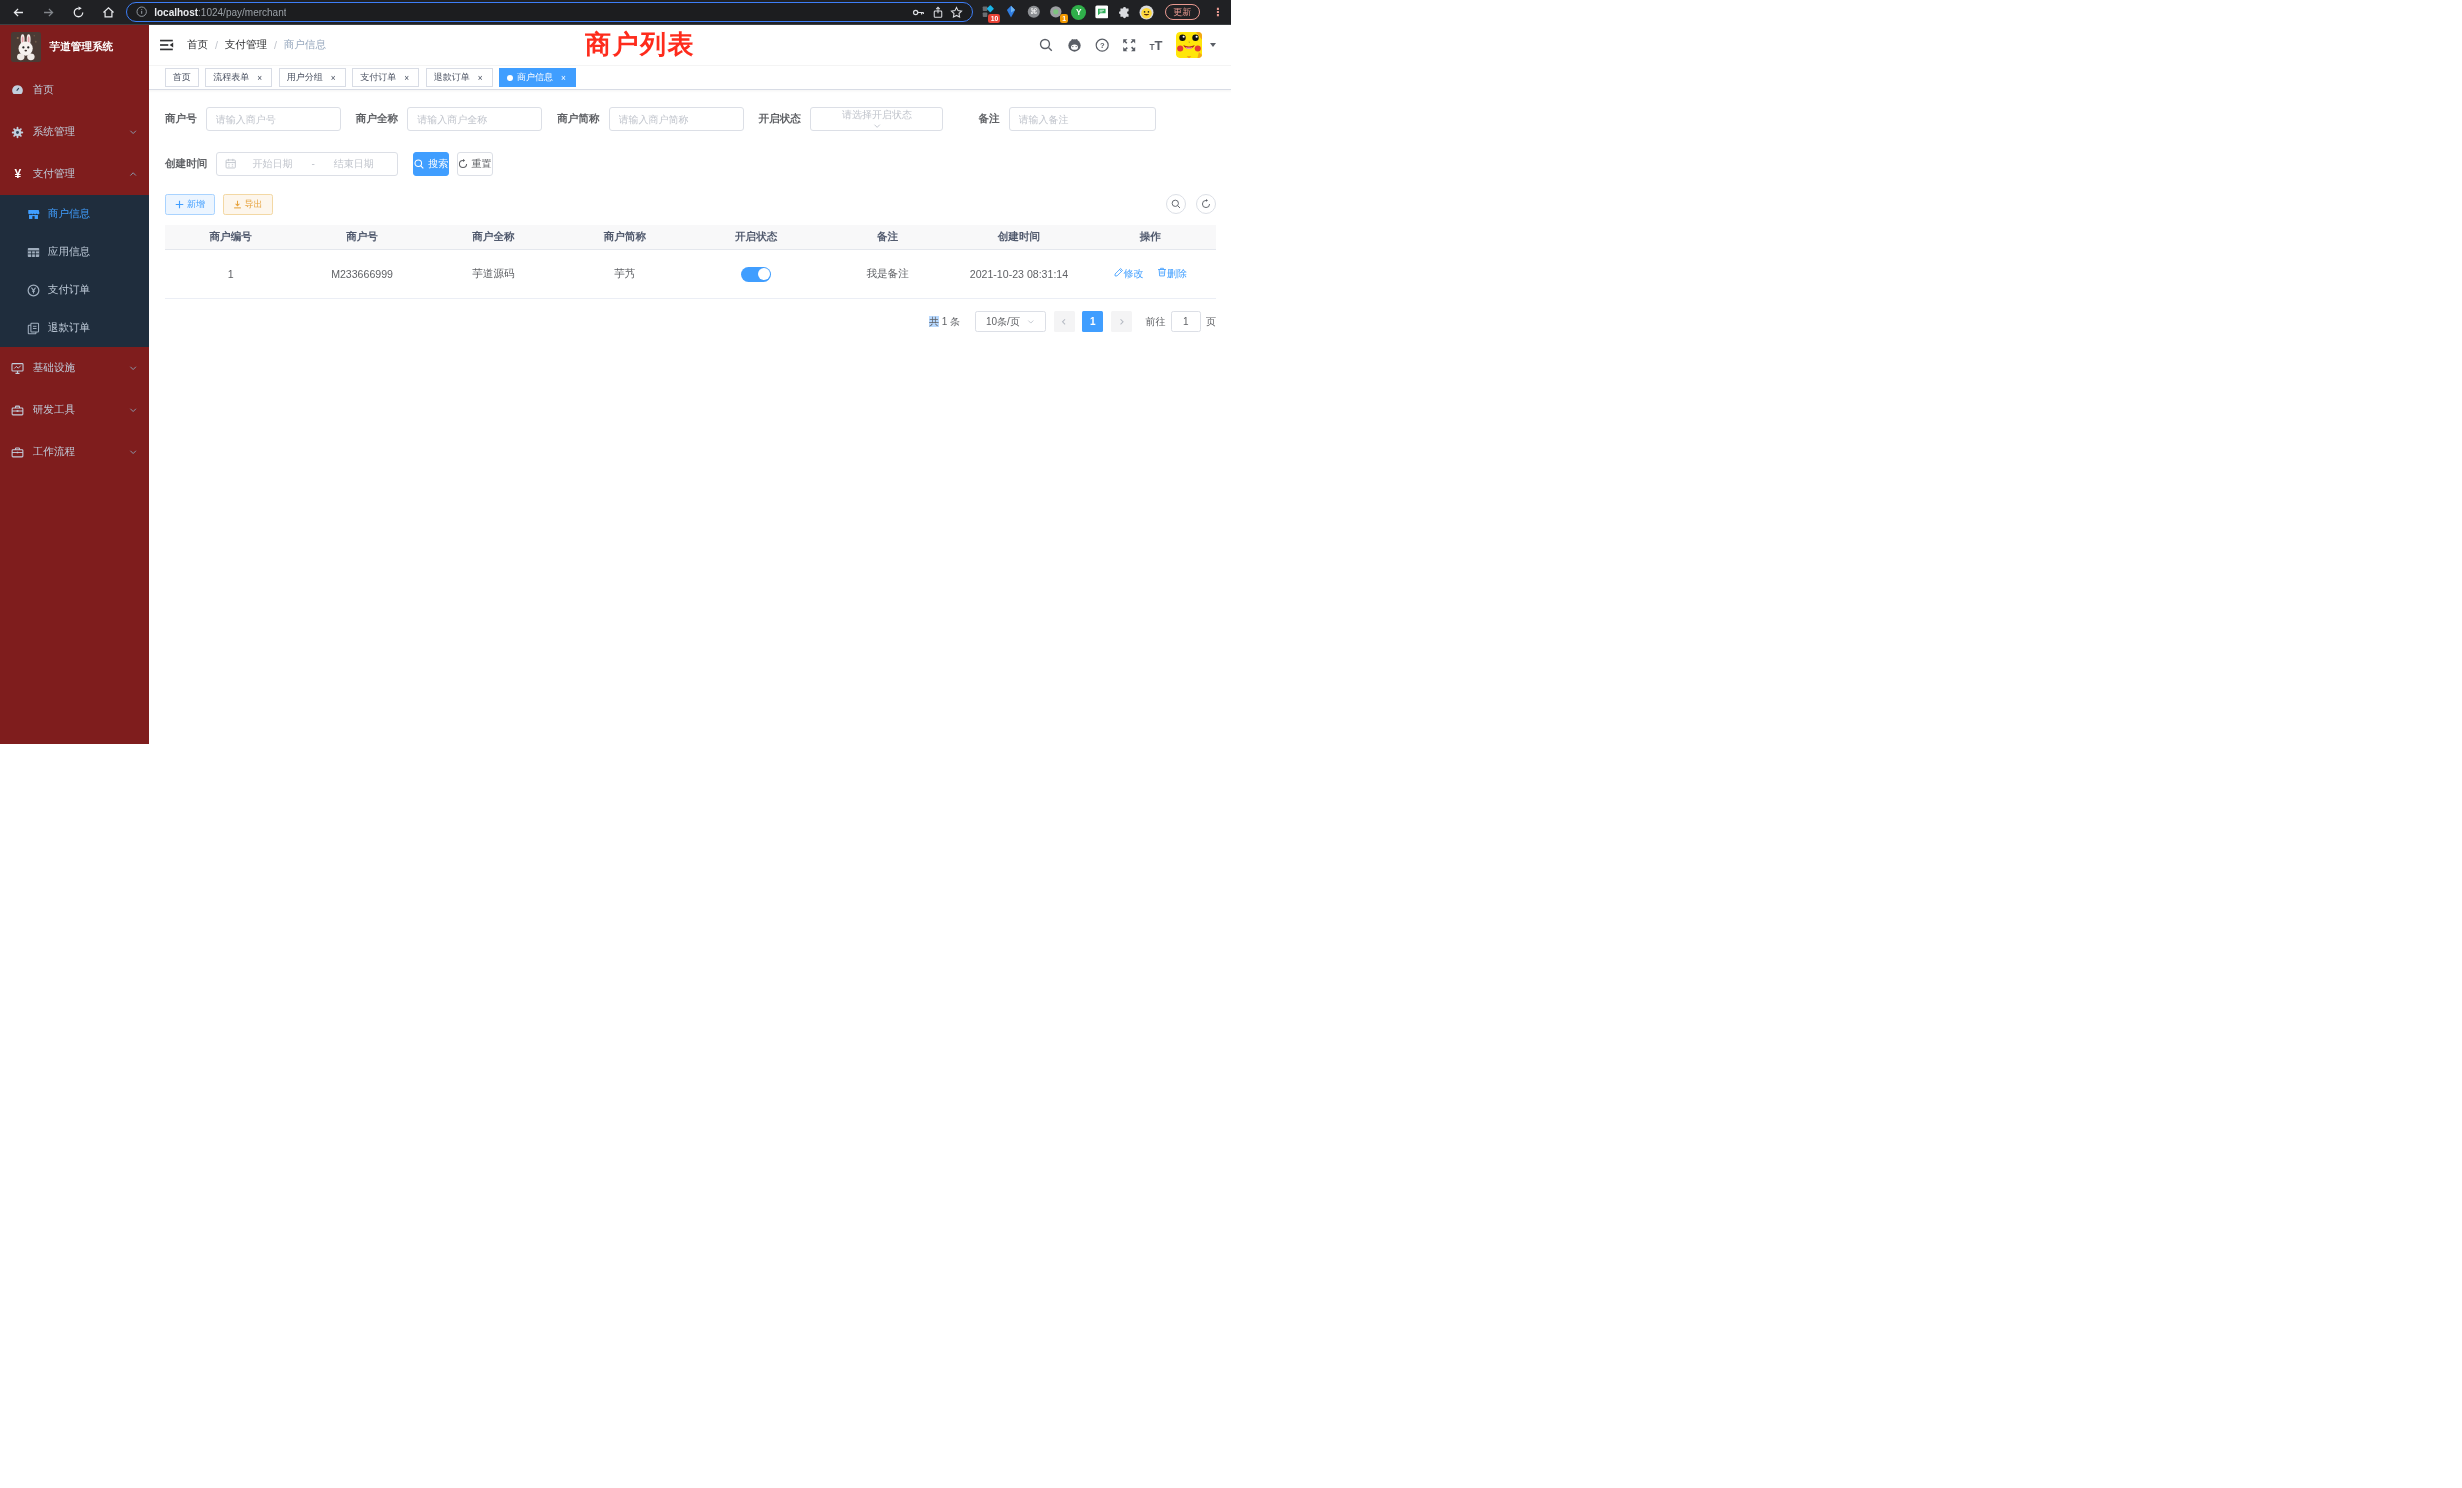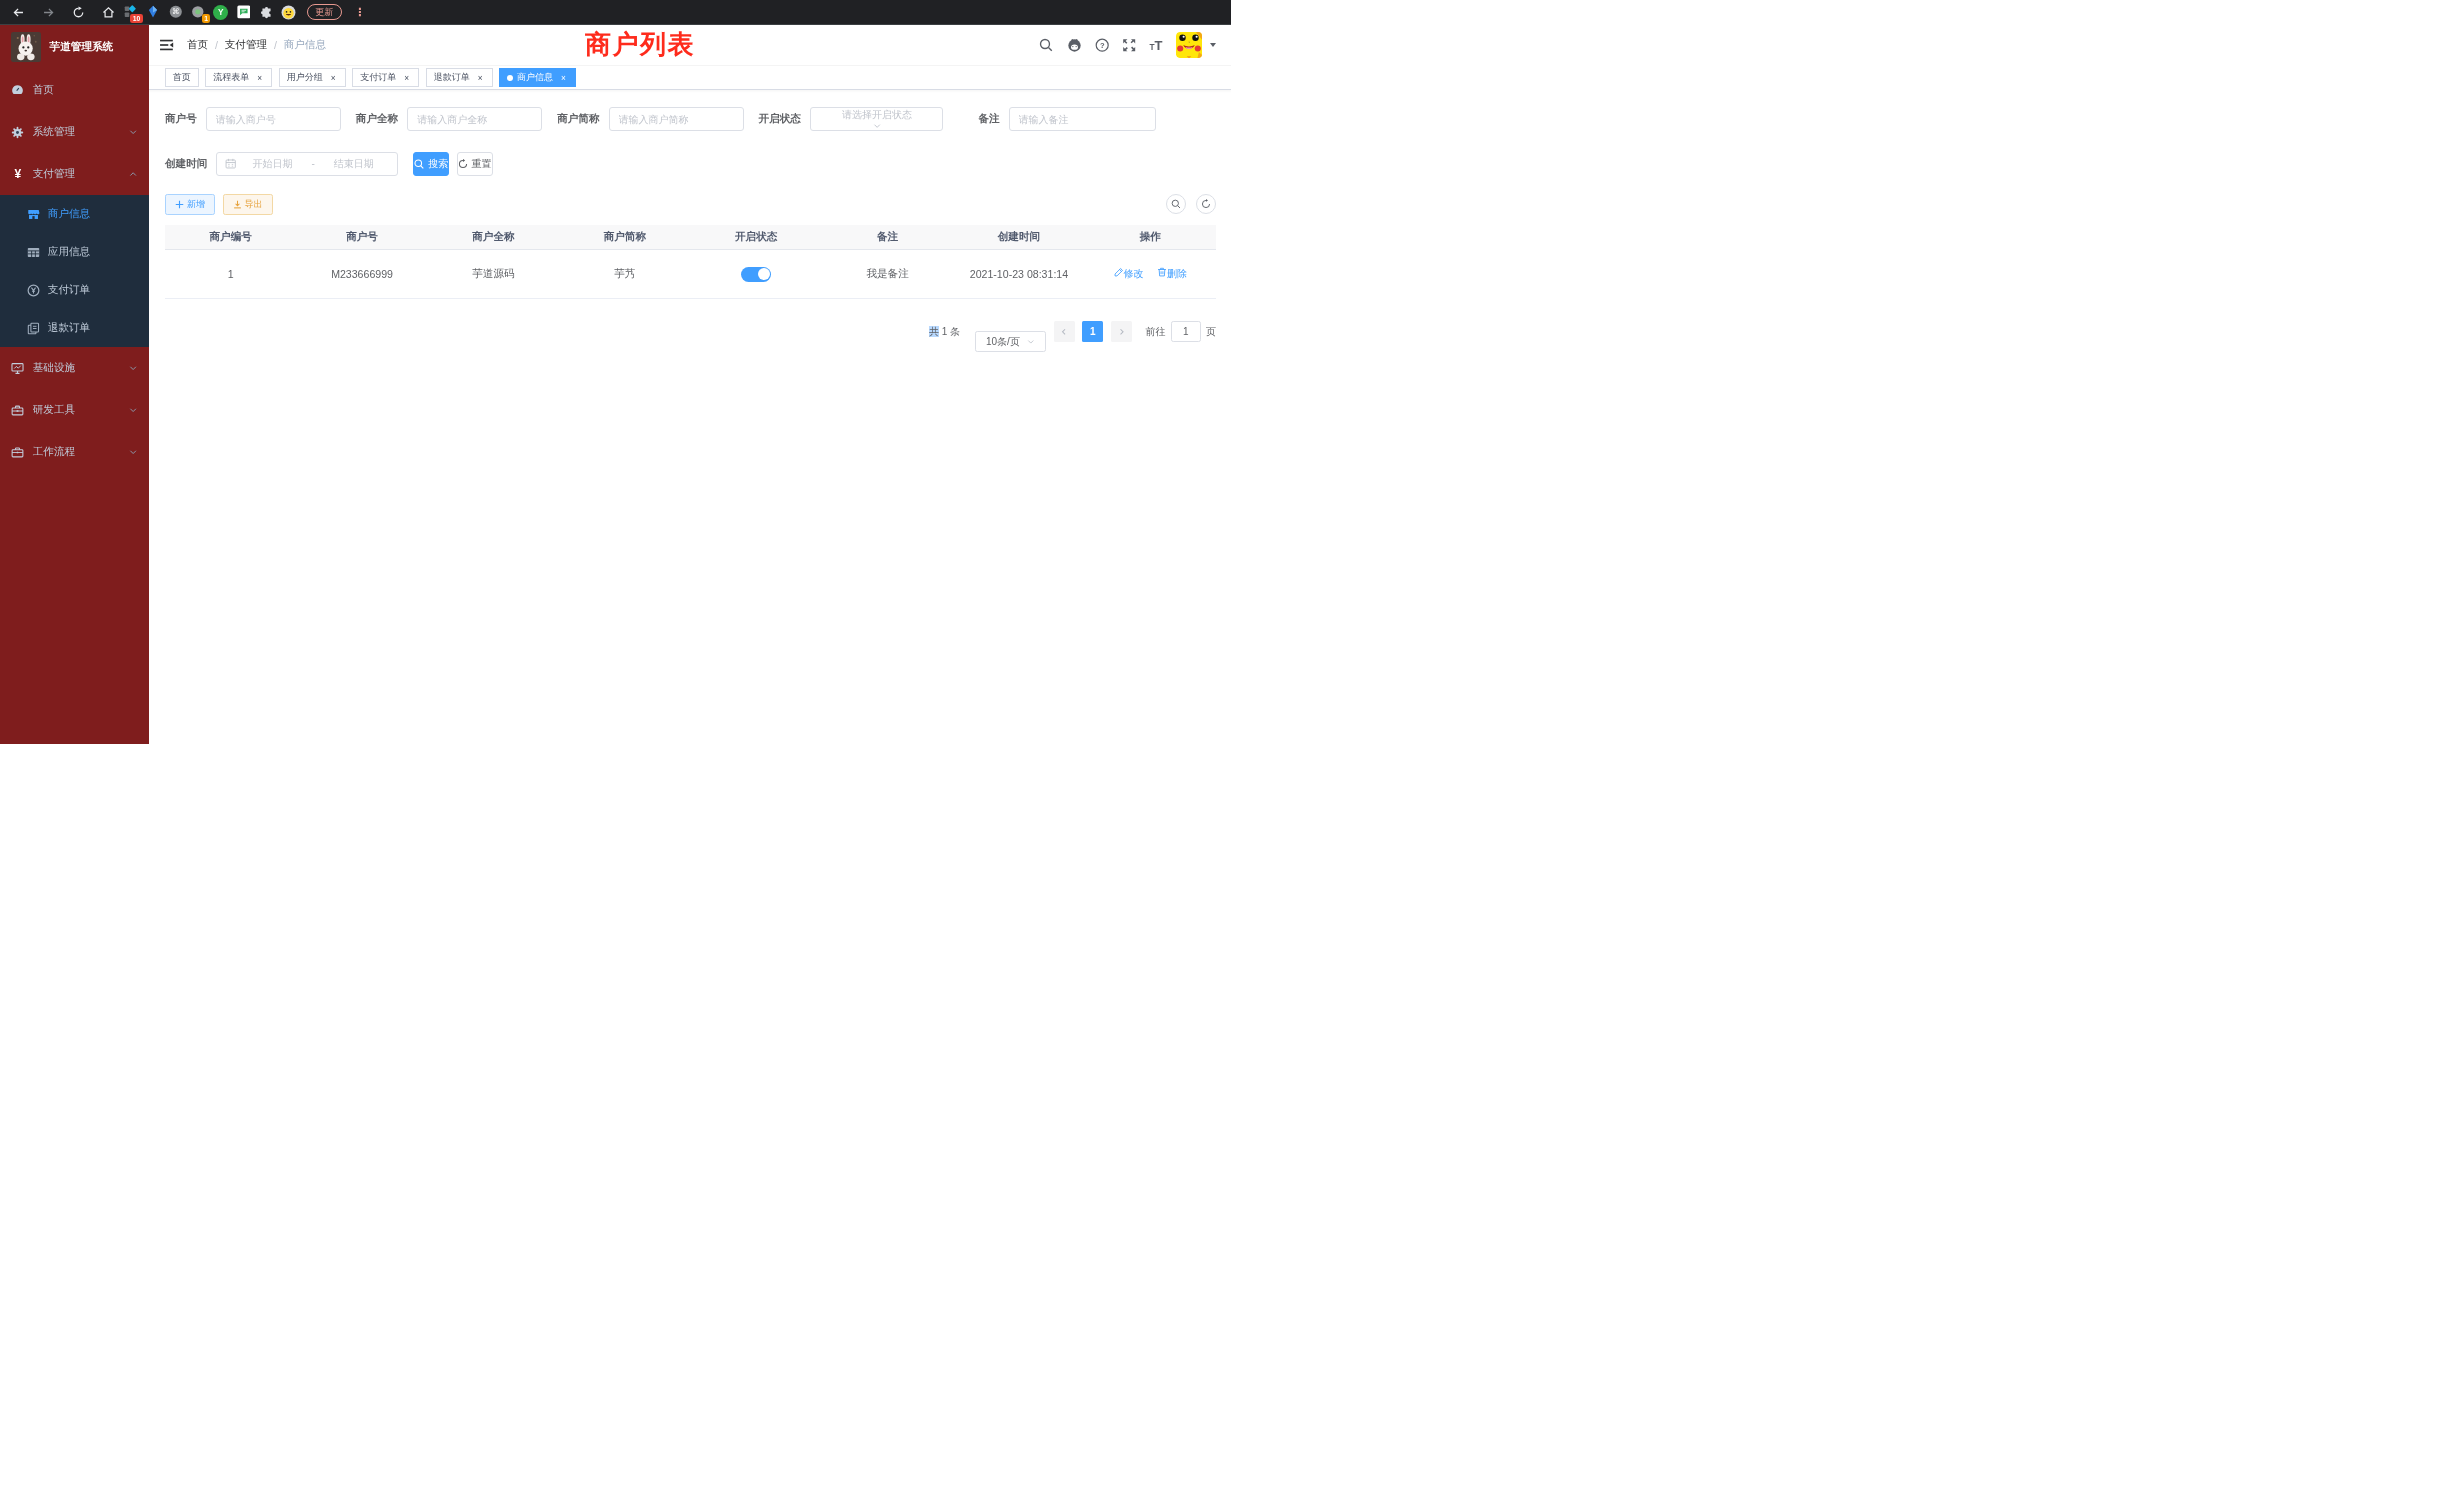--- a/index.html
+++ b/index.html
@@ -112,21 +112,21 @@
   border-radius:50%; background:#fff; }
 .action-link { color:#409eff; font-size:10px; display:inline-flex; align-items:flex-start; gap:0;
   margin:0 5.3px; cursor:pointer; text-decoration:none; }
 
 
 .pagination { display:flex; align-items:center; justify-content:flex-end; margin-top:12px;
   font-size:10px; color:#606266; }
 .total-txt { margin-right:15px; white-space:nowrap; }
 .hl { background:#b8d8fd; }
 .size-select { width:71px; height:21px; border:0.8px solid #dcdfe6; border-radius:2.3px; background:#fff;
-  display:flex; align-items:center; justify-content:center; gap:7.6px; cursor:pointer;margin-top:20px; }
+  display:flex; align-items:center; justify-content:center; gap:7.6px; cursor:pointer; }
 .pg-btn { width:21px; height:21px; background:#f4f4f5; border-radius:1.5px; margin-left:7.6px;
   display:flex; align-items:center; justify-content:center; color:#b4b9c2; cursor:pointer; }
 .pg-cur { background:#409eff; color:#fff; font-weight:700; font-size:10px; }
 .goto { margin-left:13.6px; display:flex; align-items:center; gap:5.3px; white-space:nowrap; }
 .goto-input { width:30px; height:21px; border:0.8px solid #dcdfe6; border-radius:2.3px; text-align:center;
   font-size:10px; color:#606266; outline:none; }
 </style>
 </head>
 <body>
 
@@ -146,20 +146,39 @@
         <path d="M13.2 8A5.2 5.2 0 1 1 8 2.8" fill="none" stroke="#e8eaed" stroke-width="1.6"></path>
         <path d="M8 0.6 12 2.9 8 5.2z" fill="#e8eaed"></path>
       </svg>
   </div>
   <div class="bnav">
     <svg width="13" height="13" viewBox="0 0 16 16">
         <path d="M1.8 8 8 2.2 14.2 8M3.8 7v6.3h8.4V7" fill="none" stroke="#e8eaed" stroke-width="1.5"></path>
       </svg>
   </div>
 
+  <div class="address-bar">
+    <svg width="11.4" height="11.4" viewBox="0 0 16 16">
+        <circle cx="8" cy="8" r="6.6" fill="none" stroke="#9aa0a6" stroke-width="1.3"></circle>
+        <path d="M8 7v4M8 4.6v1.2" stroke="#9aa0a6" stroke-width="1.4"></path>
+      </svg>
+    <div class="url-text"><span class="url-host">localhost</span><span class="url-path">:1024/pay/merchant</span></div>
+    <div class="abar-spacer"></div>
+    <svg width="13" height="13" viewBox="0 0 16 16">
+        <circle cx="4.5" cy="8" r="2.6" fill="none" stroke="#dadce0" stroke-width="1.5"></circle>
+        <path d="M7.2 8h7M11.8 8v2.4M14 8v1.8" stroke="#dadce0" stroke-width="1.5" fill="none"></path>
+      </svg>
+    <svg width="12" height="13" viewBox="0 0 16 16">
+        <rect x="3" y="6" width="10" height="8.4" rx="1.2" fill="none" stroke="#dadce0" stroke-width="1.4"></rect>
+        <path d="M8 1.2V9M5.6 3.4 8 1l2.4 2.4" fill="none" stroke="#dadce0" stroke-width="1.4"></path>
+      </svg>
+    <svg width="13" height="13" viewBox="0 0 16 16">
+        <path d="M8 1.8l1.9 3.9 4.3.6-3.1 3 .7 4.3L8 11.6l-3.8 2 .7-4.3-3.1-3 4.3-.6z" fill="none" stroke="#dadce0" stroke-width="1.3"></path>
+      </svg>
+  </div>
 
   <div class="ext-cluster">
     <div class="ext">
       <svg width="13.6" height="13.6" viewBox="0 0 18 18">
           <rect x="1" y="2" width="6" height="6" rx="1" fill="#6a6d71"></rect>
           <rect x="1" y="10" width="6" height="6" rx="1" fill="#6a6d71"></rect>
           <rect x="7.5" y="1.5" width="7" height="7" rx="1" transform="rotate(45 11 5)" fill="#19b5e8"></rect>
         </svg>
       <span class="ext-badge">10</span>
     </div>

